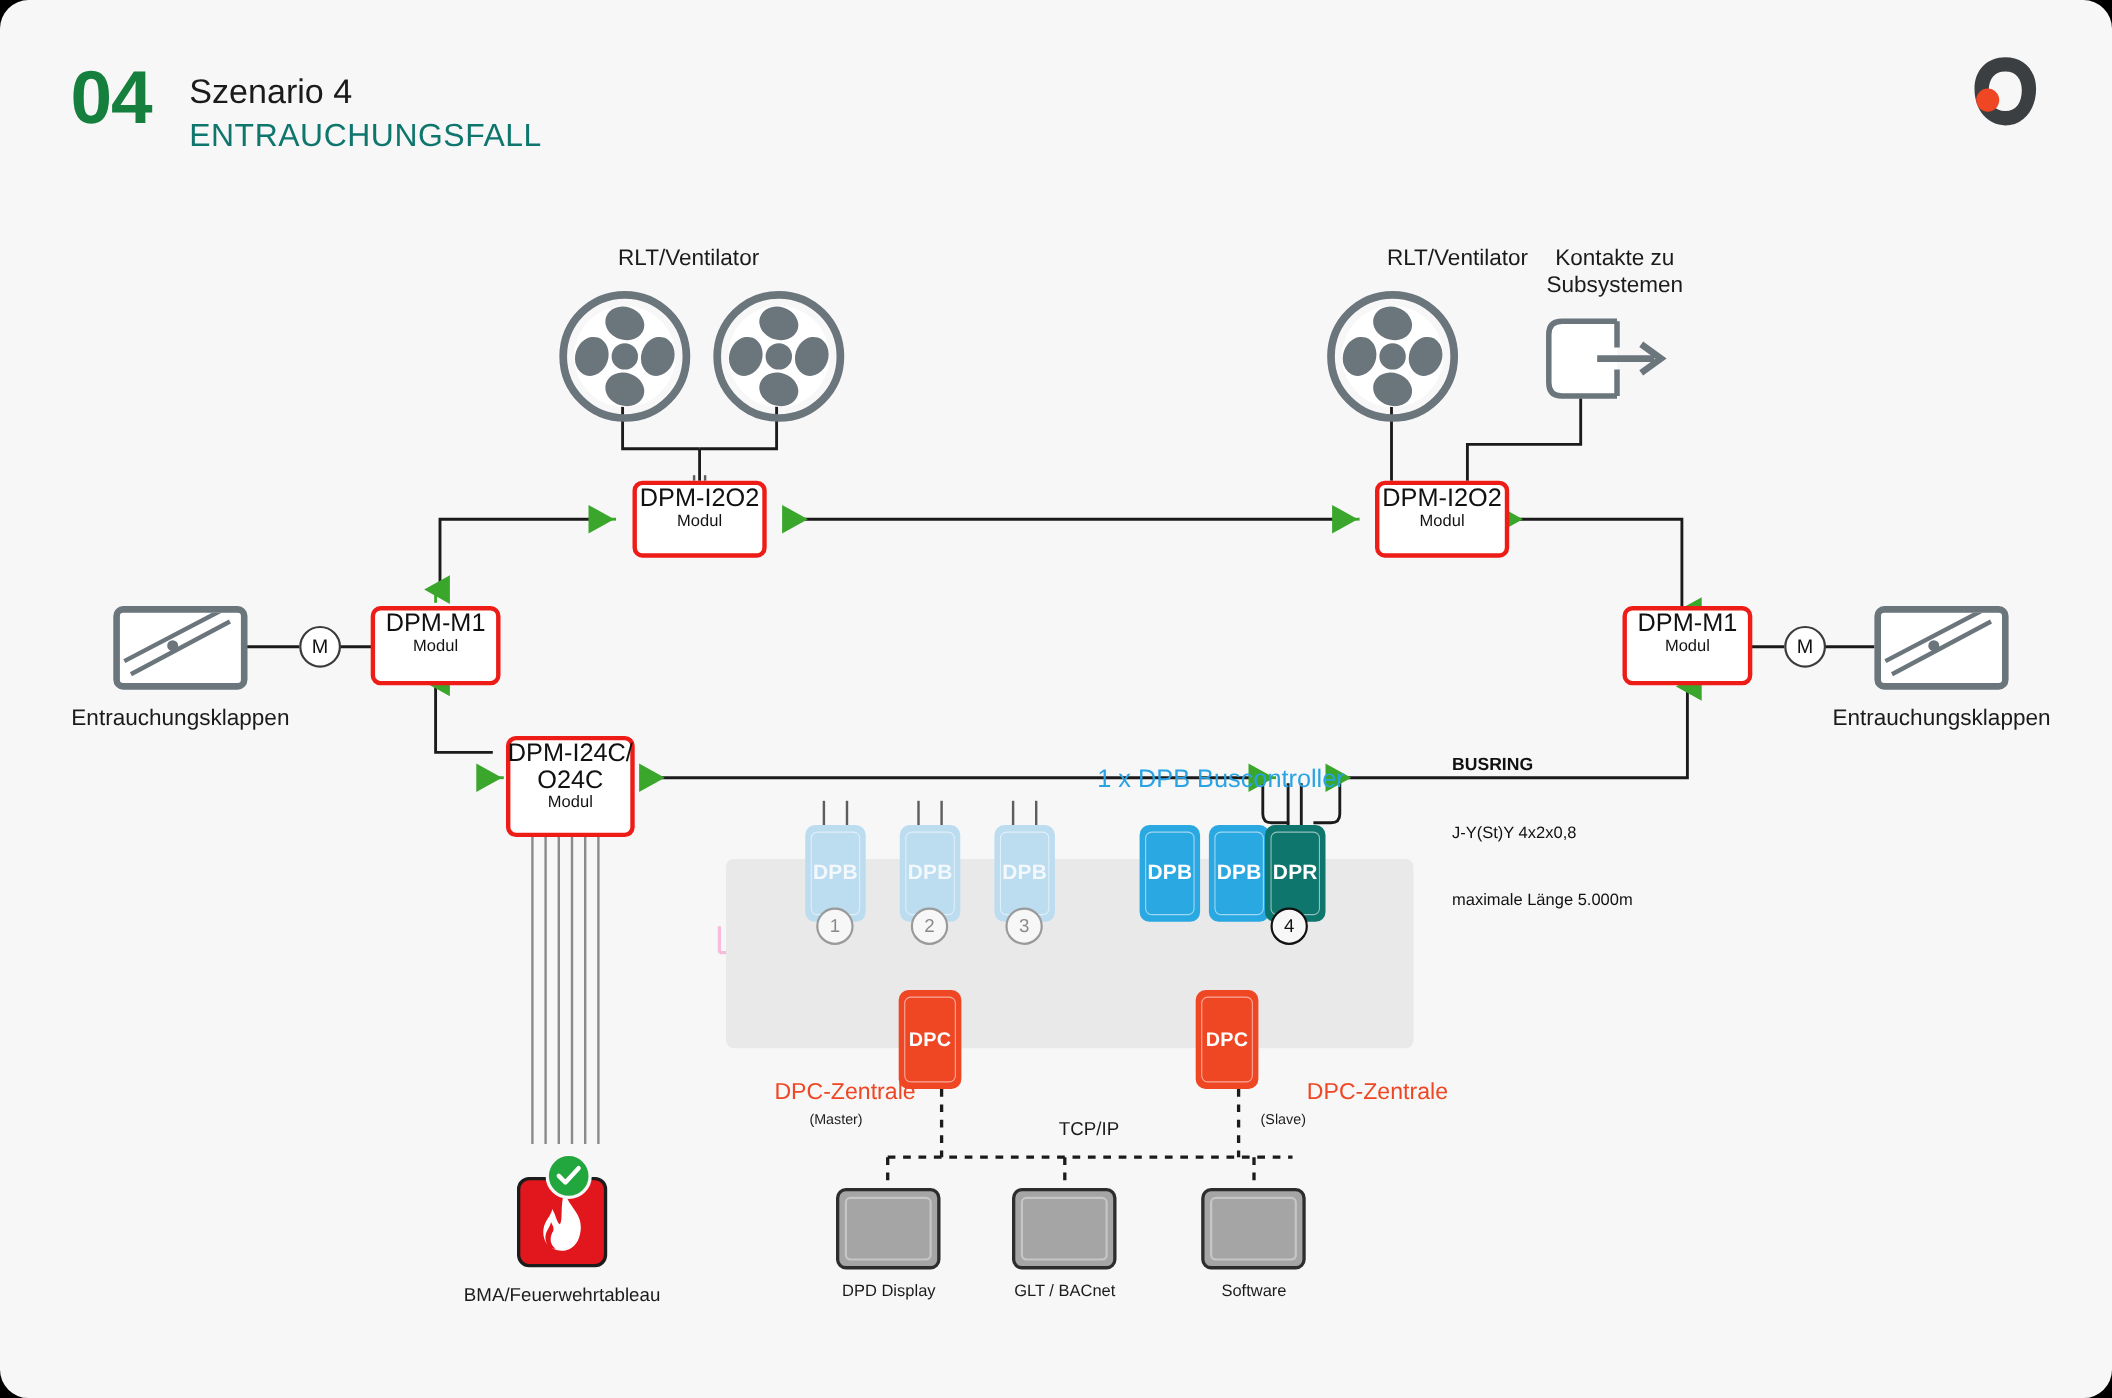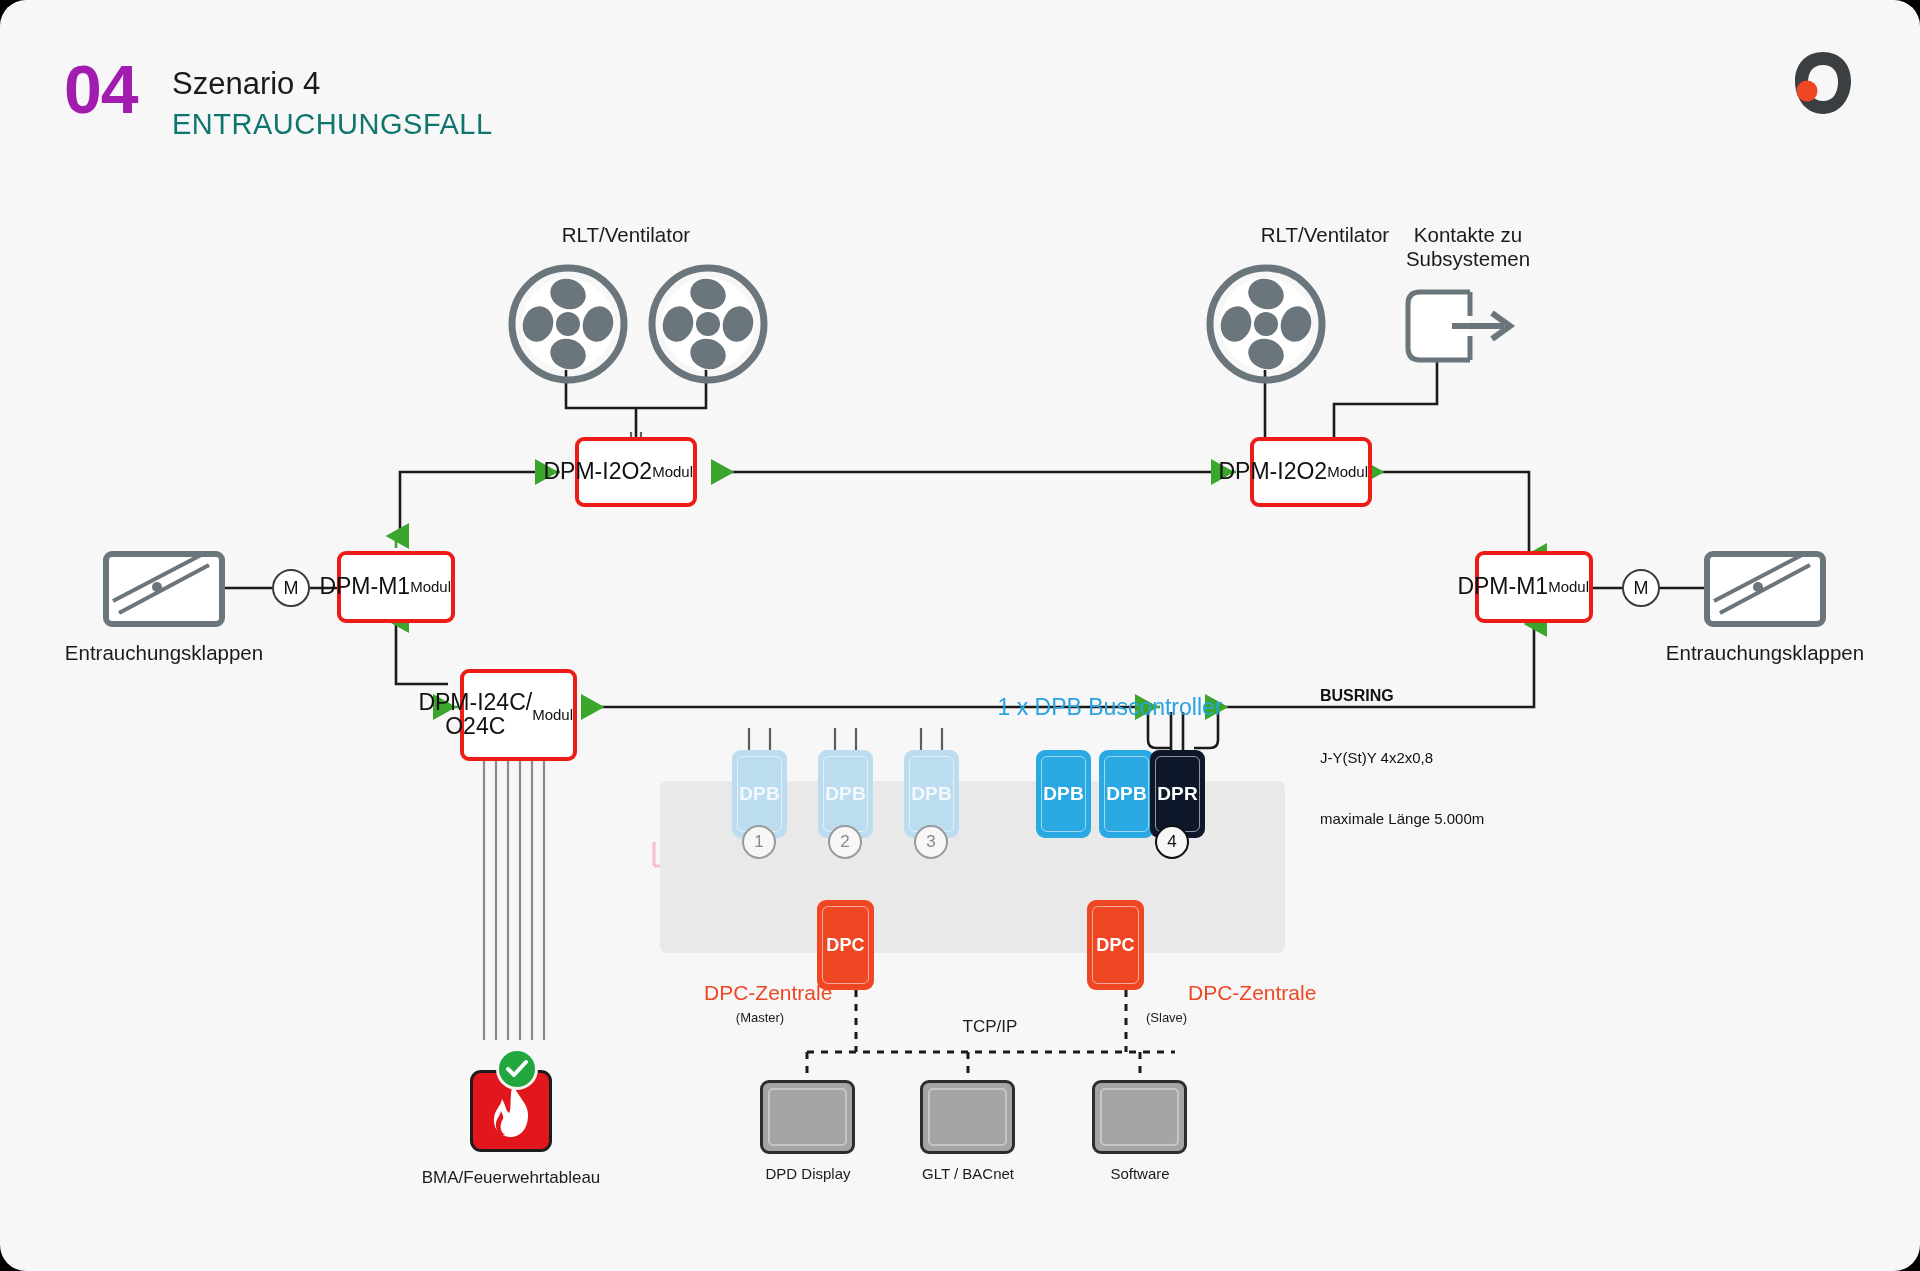--- a/index.html
+++ b/index.html
@@ -1,49 +1,49 @@
 <!DOCTYPE html>
 <html><head>
 <meta charset="utf-8">
 <style>
   html,body{margin:0;padding:0;background:#000;}
   body{width:1920px;height:1271px;overflow:hidden;font-family:"Liberation Sans",sans-serif;}
   #page{position:absolute;left:0;top:0;width:1920px;height:1271px;background:#f7f7f7;border-radius:26px;overflow:hidden;}
   #svgroot{position:absolute;left:0;top:0;}
 
   
-  .hdr-num{position:absolute;left:64px;top:55px;font-size:68px;font-weight:bold;color:#a21caf;letter-spacing:-1px;line-height:1;}
+  .hdr-num{position:absolute;left:64px;top:55px;font-size:68px;font-weight:bold;color:#15803d;letter-spacing:-1px;line-height:1;}
   .hdr-t1{position:absolute;left:172px;top:68px;font-size:31px;color:#1b1b1b;line-height:1;}
   .hdr-t2{position:absolute;left:172px;top:110px;font-size:29px;color:#0f766e;letter-spacing:.5px;line-height:1;}
   .logo{position:absolute;left:1786px;top:46px;width:74px;height:74px;}
 
   
   .lbl{position:absolute;color:#1b1b1b;text-align:center;line-height:1.18;white-space:pre;}
   .t20{font-size:20.5px;}
   .t17{font-size:17px;}
   .t15{font-size:15px;}
   .t13{font-size:13px;}
 
   
   .mod{position:absolute;box-sizing:border-box;background:#fff;border:4px solid #ed1c16;border-radius:9px;
-       display:flex;flex-direction:row;align-items:center;justify-content:flex-end;}
+       display:flex;flex-direction:column;align-items:center;justify-content:flex-start;}
   .mod .m1{font-size:23px;color:#111;line-height:1.04;text-align:center;white-space:pre;}
   .mod .m2{font-size:15px;color:#111;line-height:1.1;margin-top:1px;}
 
   
   .shade{position:absolute;background:#e9e9e9;border-radius:7px;}
 
   
   .chip{position:absolute;box-sizing:border-box;border-radius:9px;display:flex;align-items:center;justify-content:center;}
   .chip .inner{position:absolute;left:5px;top:6px;right:5px;bottom:6px;border:1.6px solid rgba(255,255,255,.55);border-radius:6px;}
   .chip span{position:relative;color:#fff;font-weight:bold;font-size:19px;letter-spacing:.2px;}
   .chip.faded{background:#bcdcf0;}
   .chip.faded span{color:#f2f8fc;}
   .chip.blue{background:#2aa8e2;}
-  .chip.green{background:#0f172a;}
+  .chip.green{background:#0f766e;}
   .chip.red{background:#ef4624;}
   .chip.red span{font-size:18px;}
 
   .numcirc{position:absolute;width:34px;height:34px;border-radius:50%;background:#f7f7f7;
       box-sizing:border-box;border:2px solid #9a9a9a;color:#8a8a8a;font-size:17px;
       display:flex;align-items:center;justify-content:center;}
   .numcirc.active{border-color:#111;color:#111;}
 
   
   .screen{position:absolute;box-sizing:border-box;background:#a5a5a5;border:3px solid #2d2d2d;border-radius:9px;}

